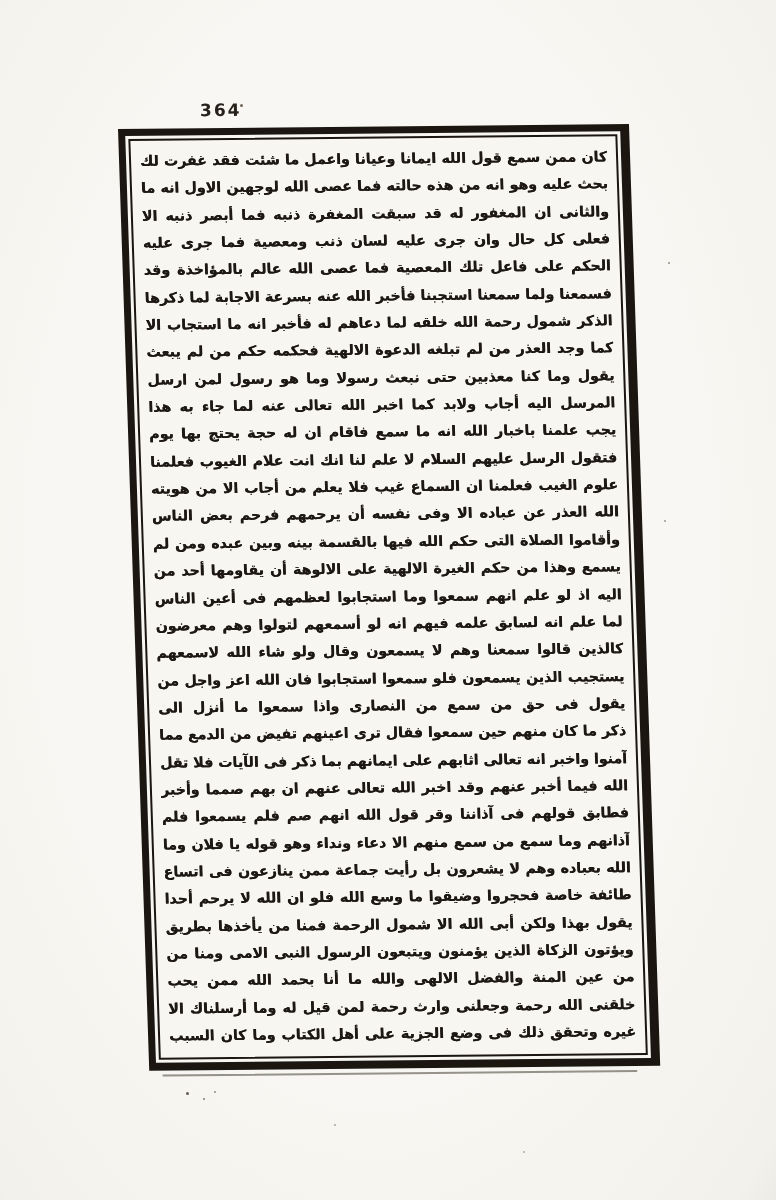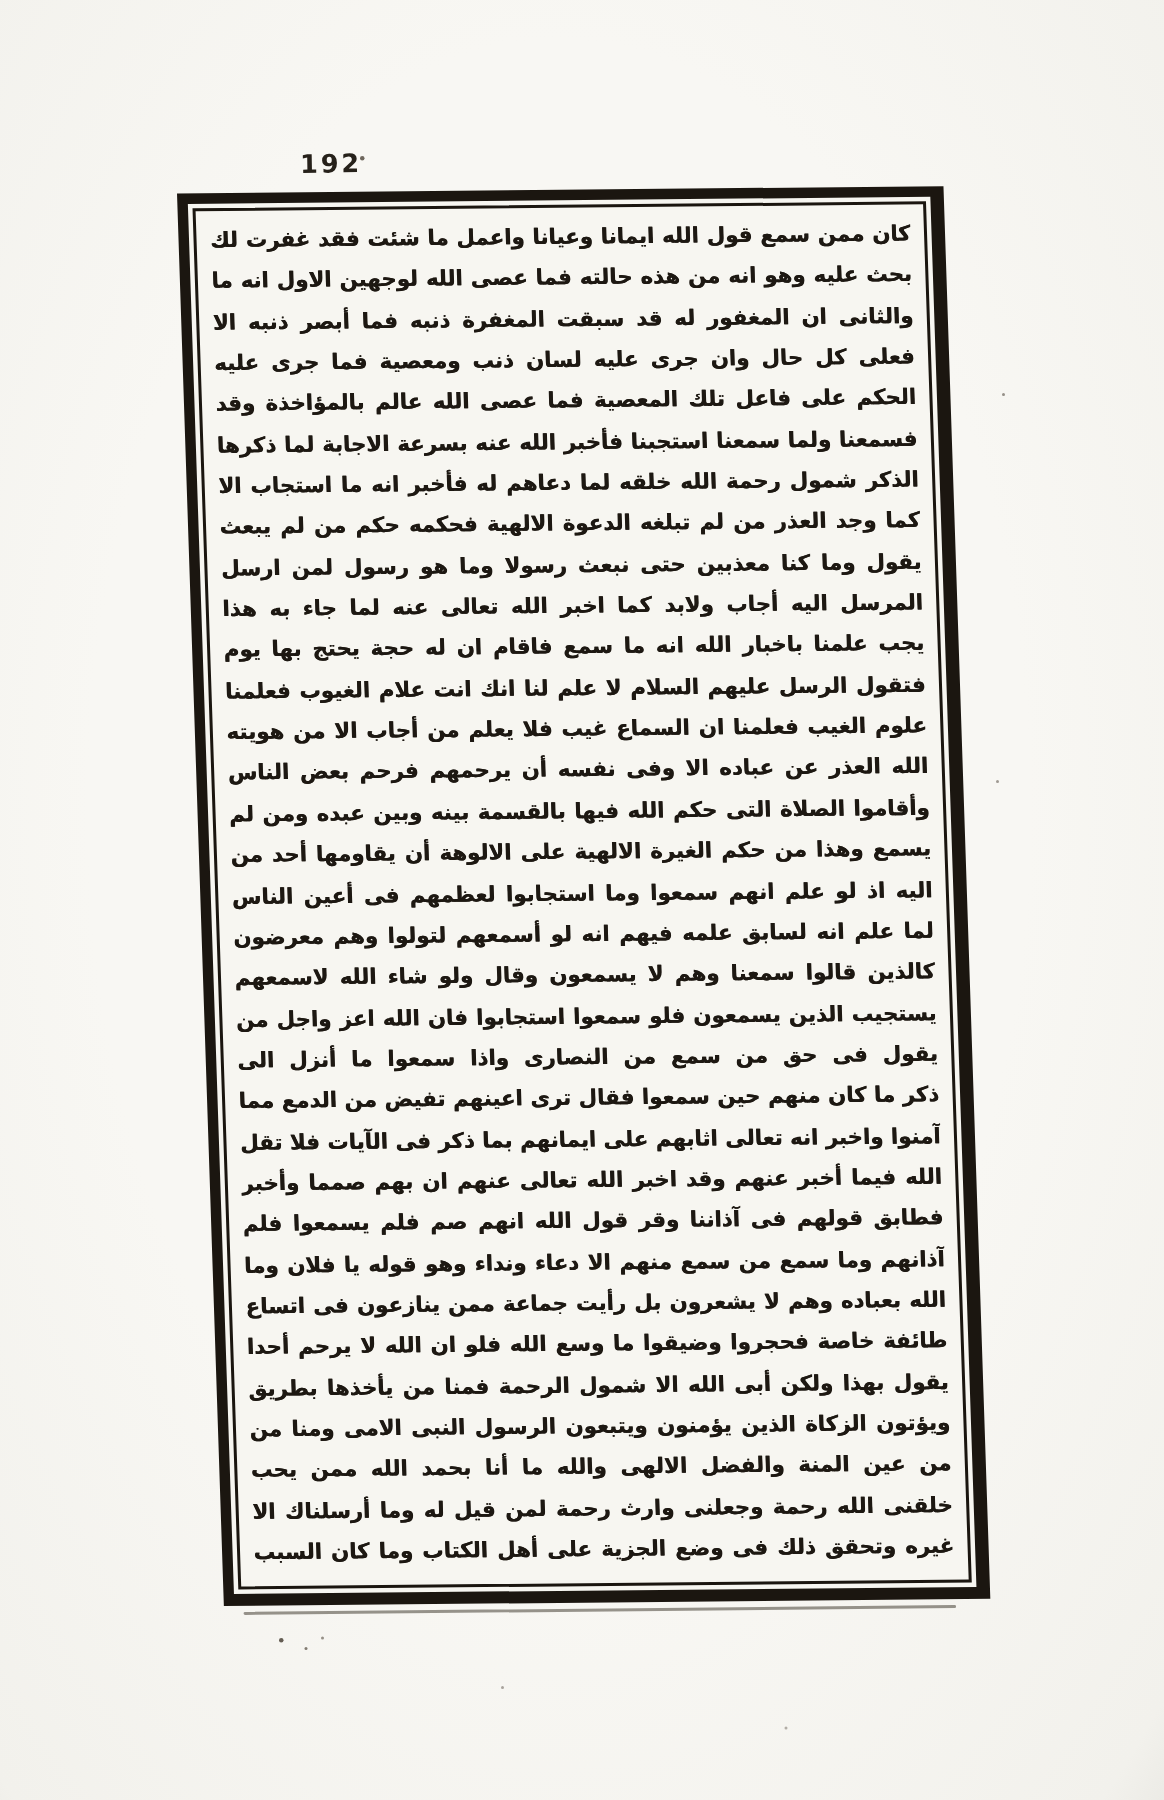--- a/index.html
+++ b/index.html
@@ -62,21 +62,21 @@
   .speck.s5{left:203px;top:1098px;width:2px;height:2px;opacity:.6;}
   .speck.s6{left:214px;top:1091px;width:2px;height:2px;opacity:.5;}
   .speck.s7{left:334px;top:1124px;width:2px;height:2px;opacity:.4;}
   .speck.s8{left:523px;top:1151px;width:2px;height:2px;opacity:.35;}
 </style>
 </head>
 <body>
 
 <div class="scan-page">
 
-  <div class="page-number">192</div>
+  <div class="page-number">364</div>
 
   <div class="frame">
     <div class="frame-inner">
       <div class="text-block">
           <div class="line">كان ممن سمع قول الله ايمانا وعيانا واعمل ما شئت فقد غفرت لك وهذا ثابت شرعا وهنا سران</div>
           <div class="line">بحث عليه وهو انه من هذه حالته فما عصى الله لوجهين الاول انه ما عمل الا ما ابيح له من العمل</div>
           <div class="line">والثانى ان المغفور له قد سبقت المغفرة ذنبه فما أبصر ذنبه الا مغمورا بخير عظيم يقابل ذلك الذنب</div>
           <div class="line">فعلى كل حال وان جرى عليه لسان ذنب ومعصية فما جرى عليه حكم ذلك وليس المعتبر الا جريان</div>
           <div class="line">الحكم على فاعل تلك المعصية فما عصى الله عالم بالمؤاخذة وقد دعانا الحق لما خلقنا له من عبادته</div>
           <div class="line">فسمعنا ولما سمعنا استجبنا فأخبر الله عنه بسرعة الاجابة لما ذكرها بنية الاستعمال وفى هذا</div>

